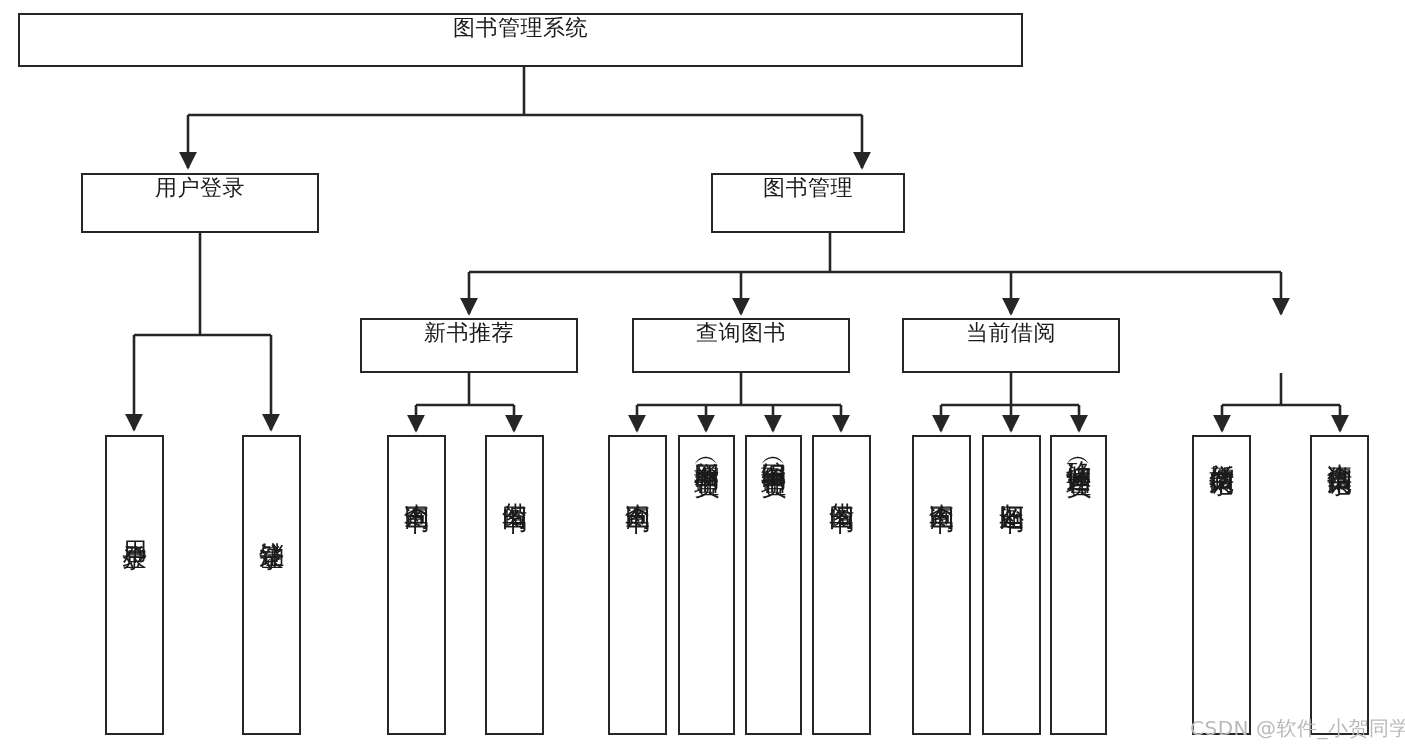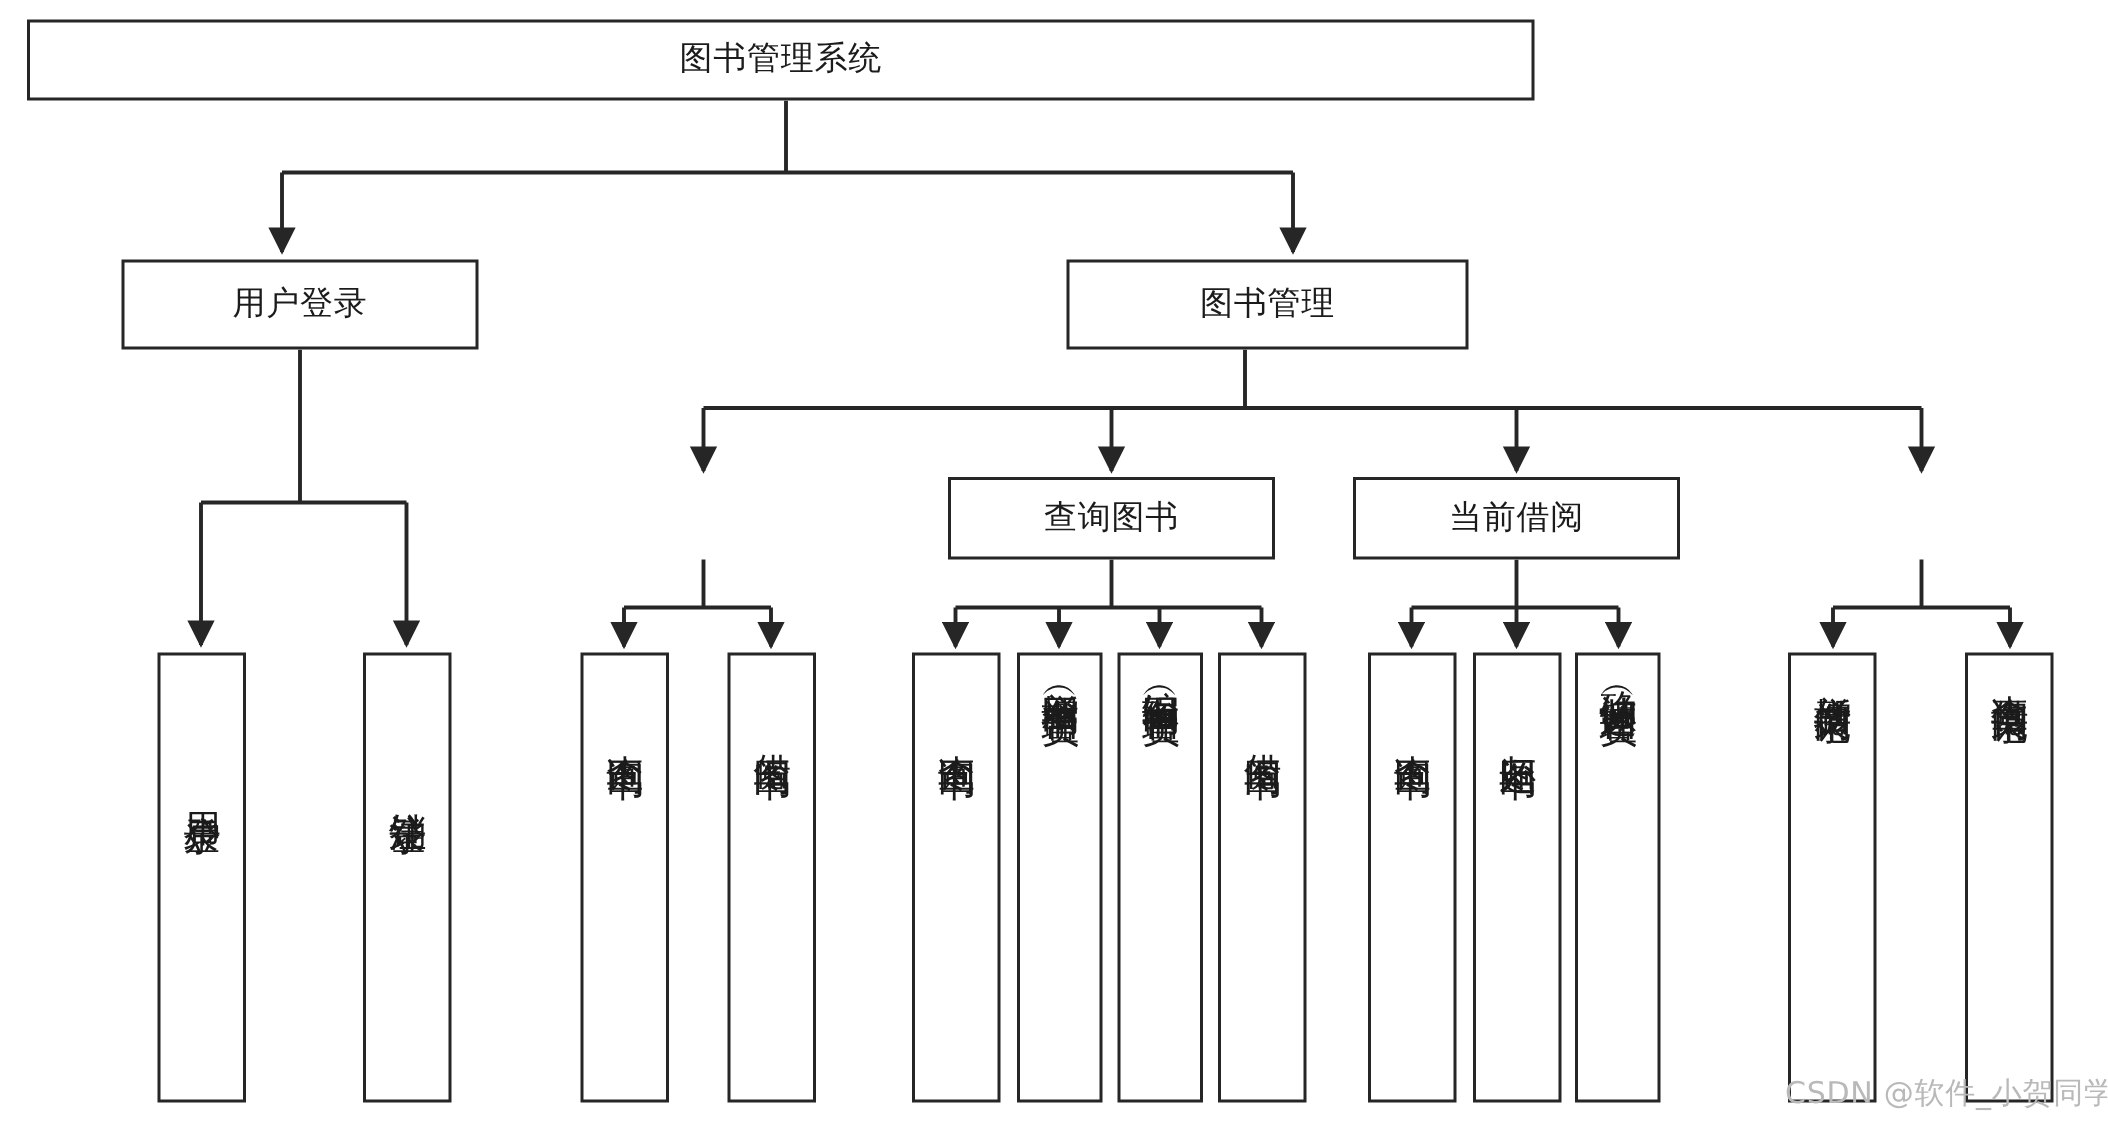--- a/index.html
+++ b/index.html
@@ -24,21 +24,21 @@
     width: 1405px;
     height: 747px;
     pointer-events: none;
   }
   .node {
     position: absolute;
     box-sizing: border-box;
     border: 2.5px solid #262626;
     background: #ffffff;
     display: flex;
-    align-items: center;
+    align-items: flex-start;
     justify-content: center;
     color: #1b1b1b;
   }
   .node .lbl {
     display: block;
     text-align: center;
     line-height: 1.18;
   }
   
   .node.h .lbl {
@@ -135,24 +135,27 @@
     </g>
   </svg>
 
   <div class="node h" style="left:18px; top:13px; width:1005px; height:54px;">
     <span class="lbl">图书管理系统</span>
   </div>
 
   <div class="node h" style="left:81px; top:173px; width:238px; height:60px;">
     <span class="lbl">用户登录</span>
   </div>
-  <div class="node h" style="left:711px; top:173px; width:268px; height:60px;">
+  <div class="node h" style="left:711px; top:173px; width:194px; height:60px;">
     <span class="lbl">图书管理</span>
   </div>
 
+  <div class="node h" style="left:360px; top:318px; width:218px; height:55px;">
+    <span class="lbl">新书推荐</span>
+  </div>
   <div class="node h" style="left:632px; top:318px; width:218px; height:55px;">
     <span class="lbl">查询图书</span>
   </div>
   <div class="node h" style="left:902px; top:318px; width:218px; height:55px;">
     <span class="lbl">当前借阅</span>
   </div>
 
   <div class="node v short" style="left:105px; top:435px; width:59px; height:300px;">
     <span class="lbl">用户登录</span>
   </div>

